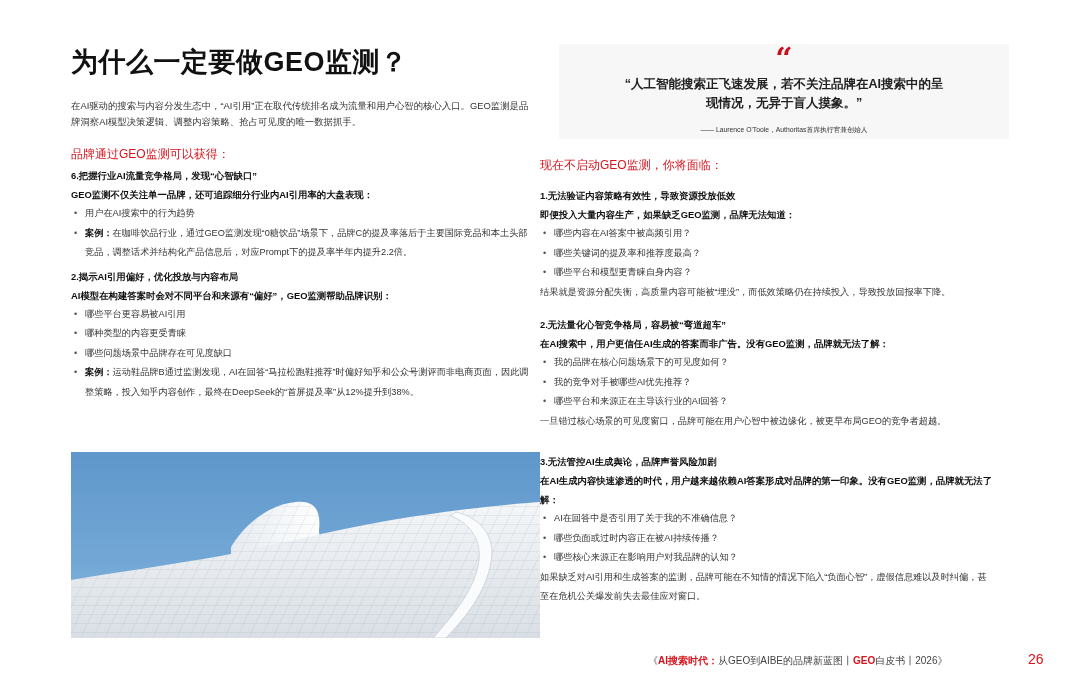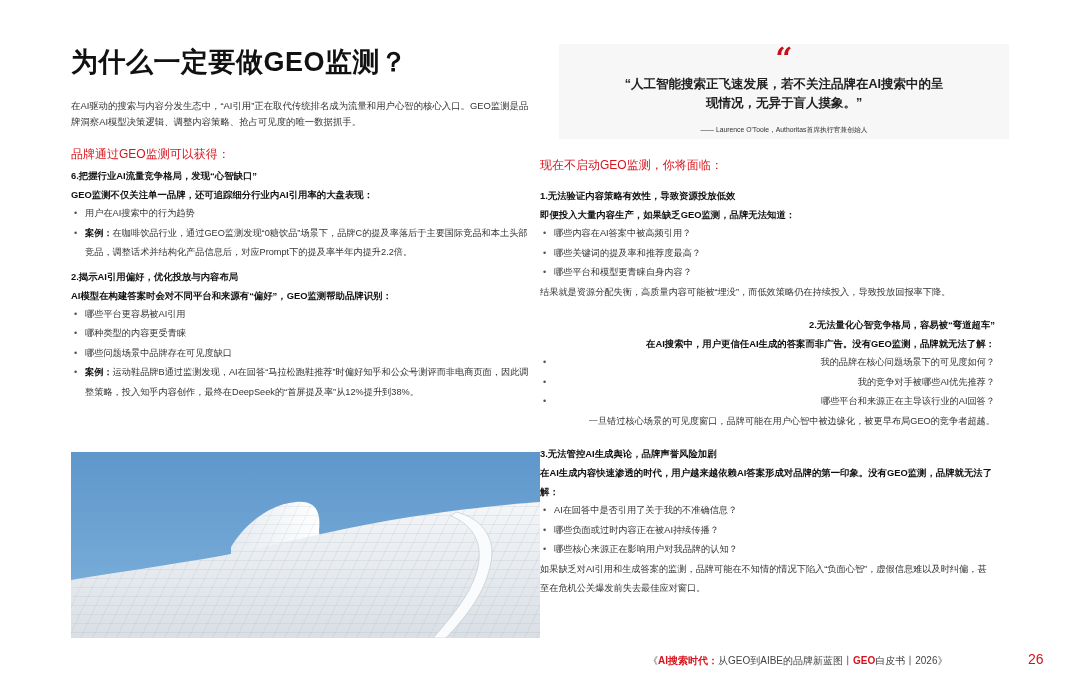--- a/index.html
+++ b/index.html
@@ -101,32 +101,32 @@
     <div class="sec-title">1.无法验证内容策略有效性，导致资源投放低效</div>
     <div class="sec-lead">即便投入大量内容生产，如果缺乏GEO监测，品牌无法知道：</div>
     <ul class="bullets">
       <li>哪些内容在AI答案中被高频引用？</li>
       <li>哪些关键词的提及率和推荐度最高？</li>
       <li>哪些平台和模型更青睐自身内容？</li>
     </ul>
     <p class="para">结果就是资源分配失衡，高质量内容可能被“埋没”，而低效策略仍在持续投入，导致投放回报率下降。</p>
   </div>
 
-  <div style="margin-top:13px;text-align:right;">
+  <div style="margin-top:13px;">
     <div class="sec-title">2.无法量化心智竞争格局，容易被“弯道超车”</div>
     <div class="sec-lead">在AI搜索中，用户更信任AI生成的答案而非广告。没有GEO监测，品牌就无法了解：</div>
     <ul class="bullets">
       <li>我的品牌在核心问题场景下的可见度如何？</li>
       <li>我的竞争对手被哪些AI优先推荐？</li>
       <li>哪些平台和来源正在主导该行业的AI回答？</li>
     </ul>
     <p class="para">一旦错过核心场景的可见度窗口，品牌可能在用户心智中被边缘化，被更早布局GEO的竞争者超越。</p>
   </div>
 
-  <div style="margin-top:13px;">
+  <div style="margin-top:21px;">
     <div class="sec-title">3.无法管控AI生成舆论，品牌声誉风险加剧</div>
     <div class="sec-lead">在AI生成内容快速渗透的时代，用户越来越依赖AI答案形成对品牌的第一印象。没有GEO监测，品牌就无法了解：</div>
     <ul class="bullets">
       <li>AI在回答中是否引用了关于我的不准确信息？</li>
       <li>哪些负面或过时内容正在被AI持续传播？</li>
       <li>哪些核心来源正在影响用户对我品牌的认知？</li>
     </ul>
     <p class="para">如果缺乏对AI引用和生成答案的监测，品牌可能在不知情的情况下陷入“负面心智”，虚假信息难以及时纠偏，甚至在危机公关爆发前失去最佳应对窗口。</p>
   </div>
 </div>

